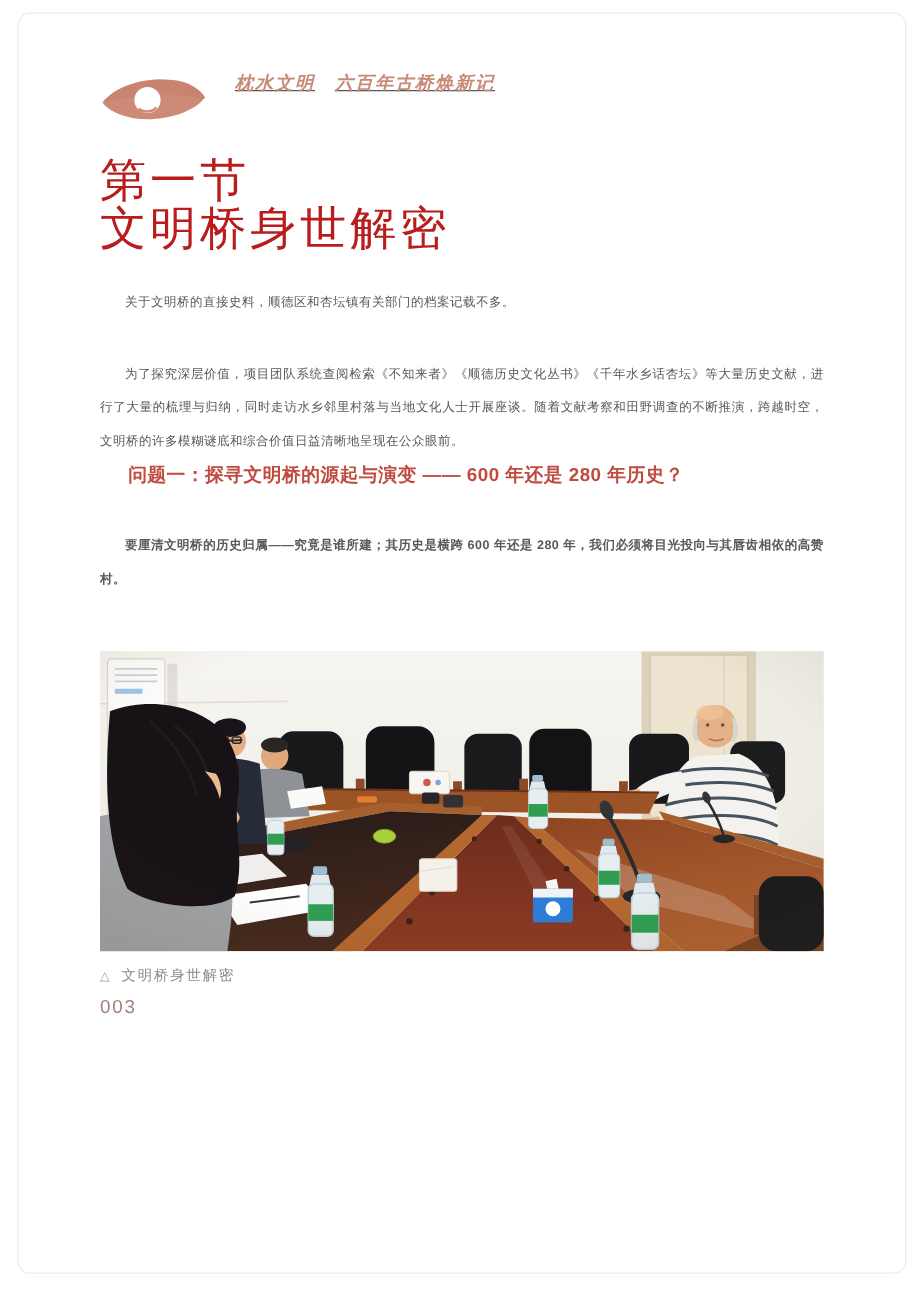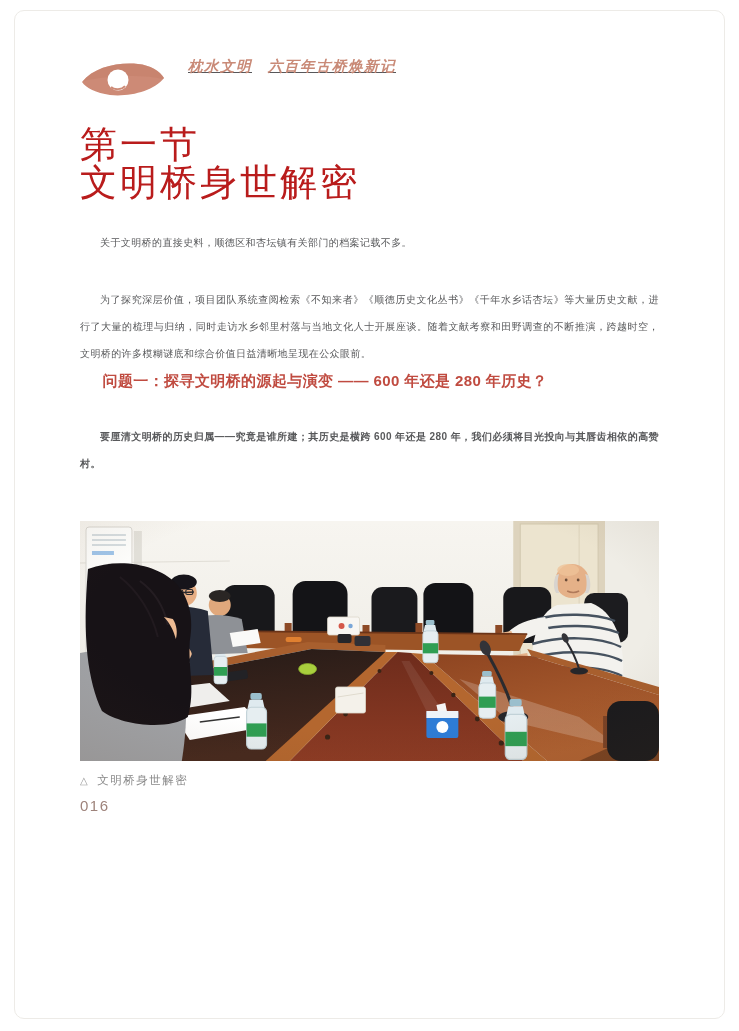--- a/index.html
+++ b/index.html
@@ -299,16 +299,16 @@
         </g>
 
         <rect x="0" y="0" width="580" height="240" fill="url(#vig)"></rect>
       </svg>
       <div class="cap">
         <span class="tri">△</span>
         <span>文明桥身世解密</span>
       </div>
     </div>
 
-    <div class="pageno">016</div>
+    <div class="pageno">003</div>
 
   </div>
 </div>
 
 </body></html>

